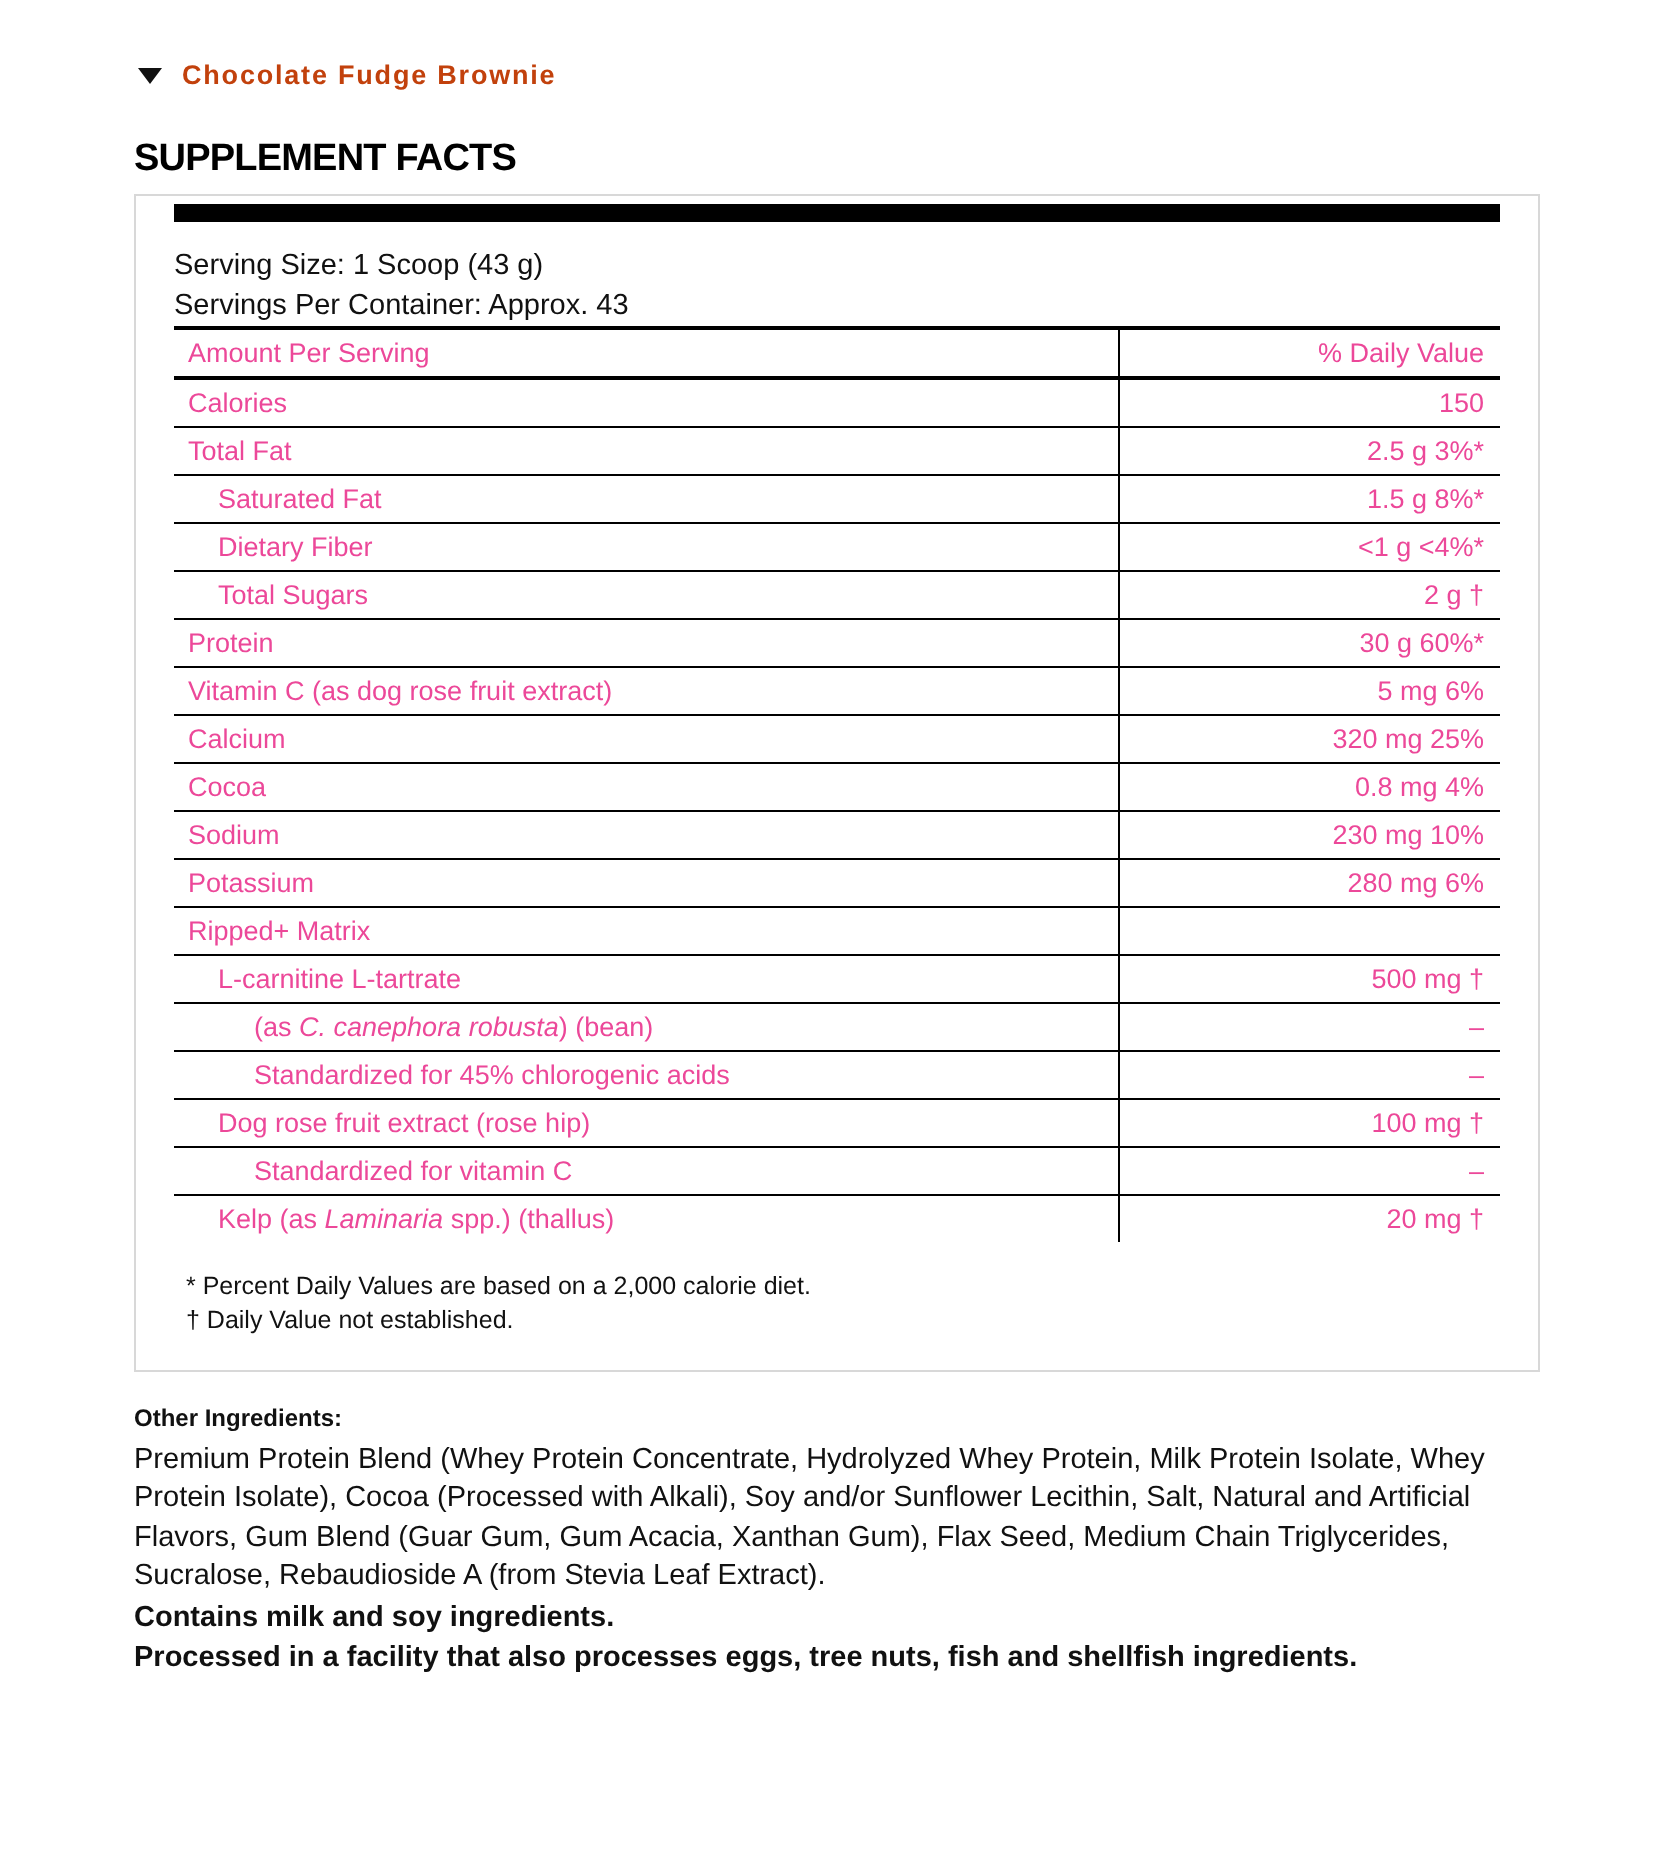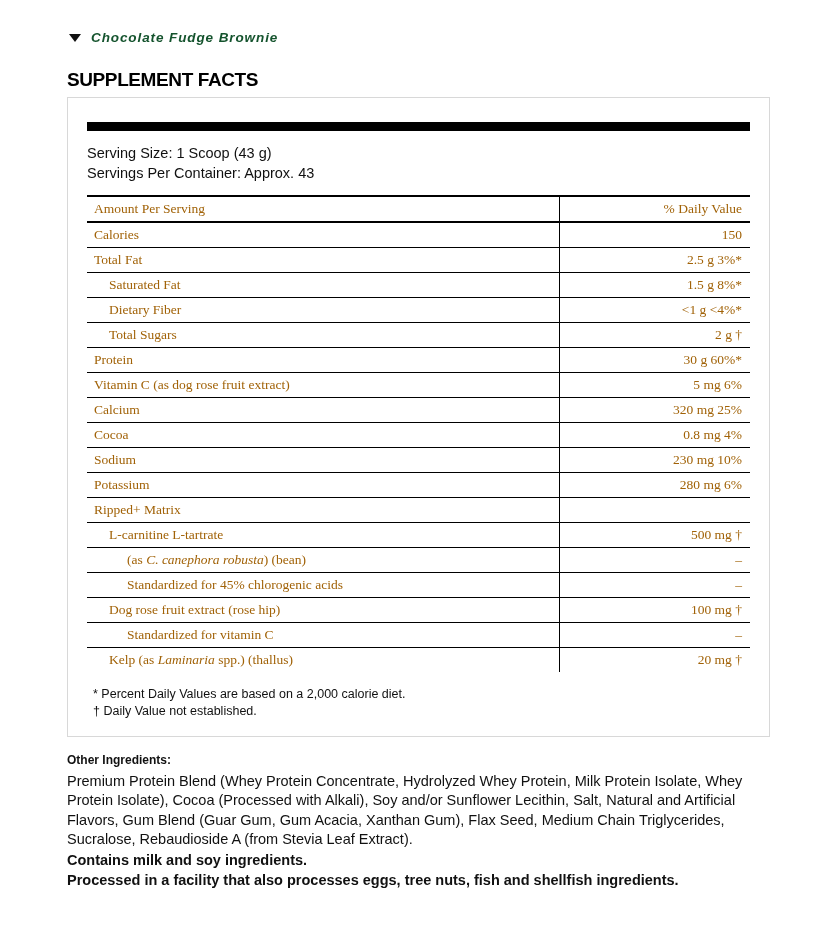--- a/index.html
+++ b/index.html
@@ -41,59 +41,56 @@
     height: 0;
     border-left: 6px solid transparent;
     border-right: 6px solid transparent;
     border-top: 8px solid #111111;
     margin-left: 2px;
   }
   .flavor-name {
     font-size: 13.5px;
     font-weight: bold;
     letter-spacing: 0.9px;
-    color: #14532d;
-    font-style: italic;
+    color: #c2410c;
   }
 
   
   .sf-title {
     font-size: 19px;
     font-weight: bold;
     letter-spacing: -0.4px;
     margin: 14px 0 6px 0;
     color: #000000;
   }
 
   
   .panel {
     border: 1px solid #d8d8d8;
-    padding: 24px 19px 16px 19px;
+    padding: 4px 19px 16px 19px;
     box-sizing: border-box;
     width: 703px;
     background: #ffffff;
   }
   .rule-thick {
     height: 9px;
     background: #000000;
     margin-bottom: 12px;
   }
   .serving-line {
     font-size: 14.5px;
     line-height: 20px;
     color: #111111;
   }
 
   table.facts {
     width: 100%;
     border-collapse: collapse;
-    margin-top: 12px;
     font-size: 13.5px;
-    color: #a16207;
-    font-family: Liberation Serif, serif;
+    color: #ec4899;
   }
   table.facts td, table.facts th {
     padding: 4px 6px 4px 7px;
     vertical-align: baseline;
     text-align: left;
     font-weight: normal;
   }
   table.facts td.val, table.facts th.val {
     text-align: right;
     padding-right: 8px;

